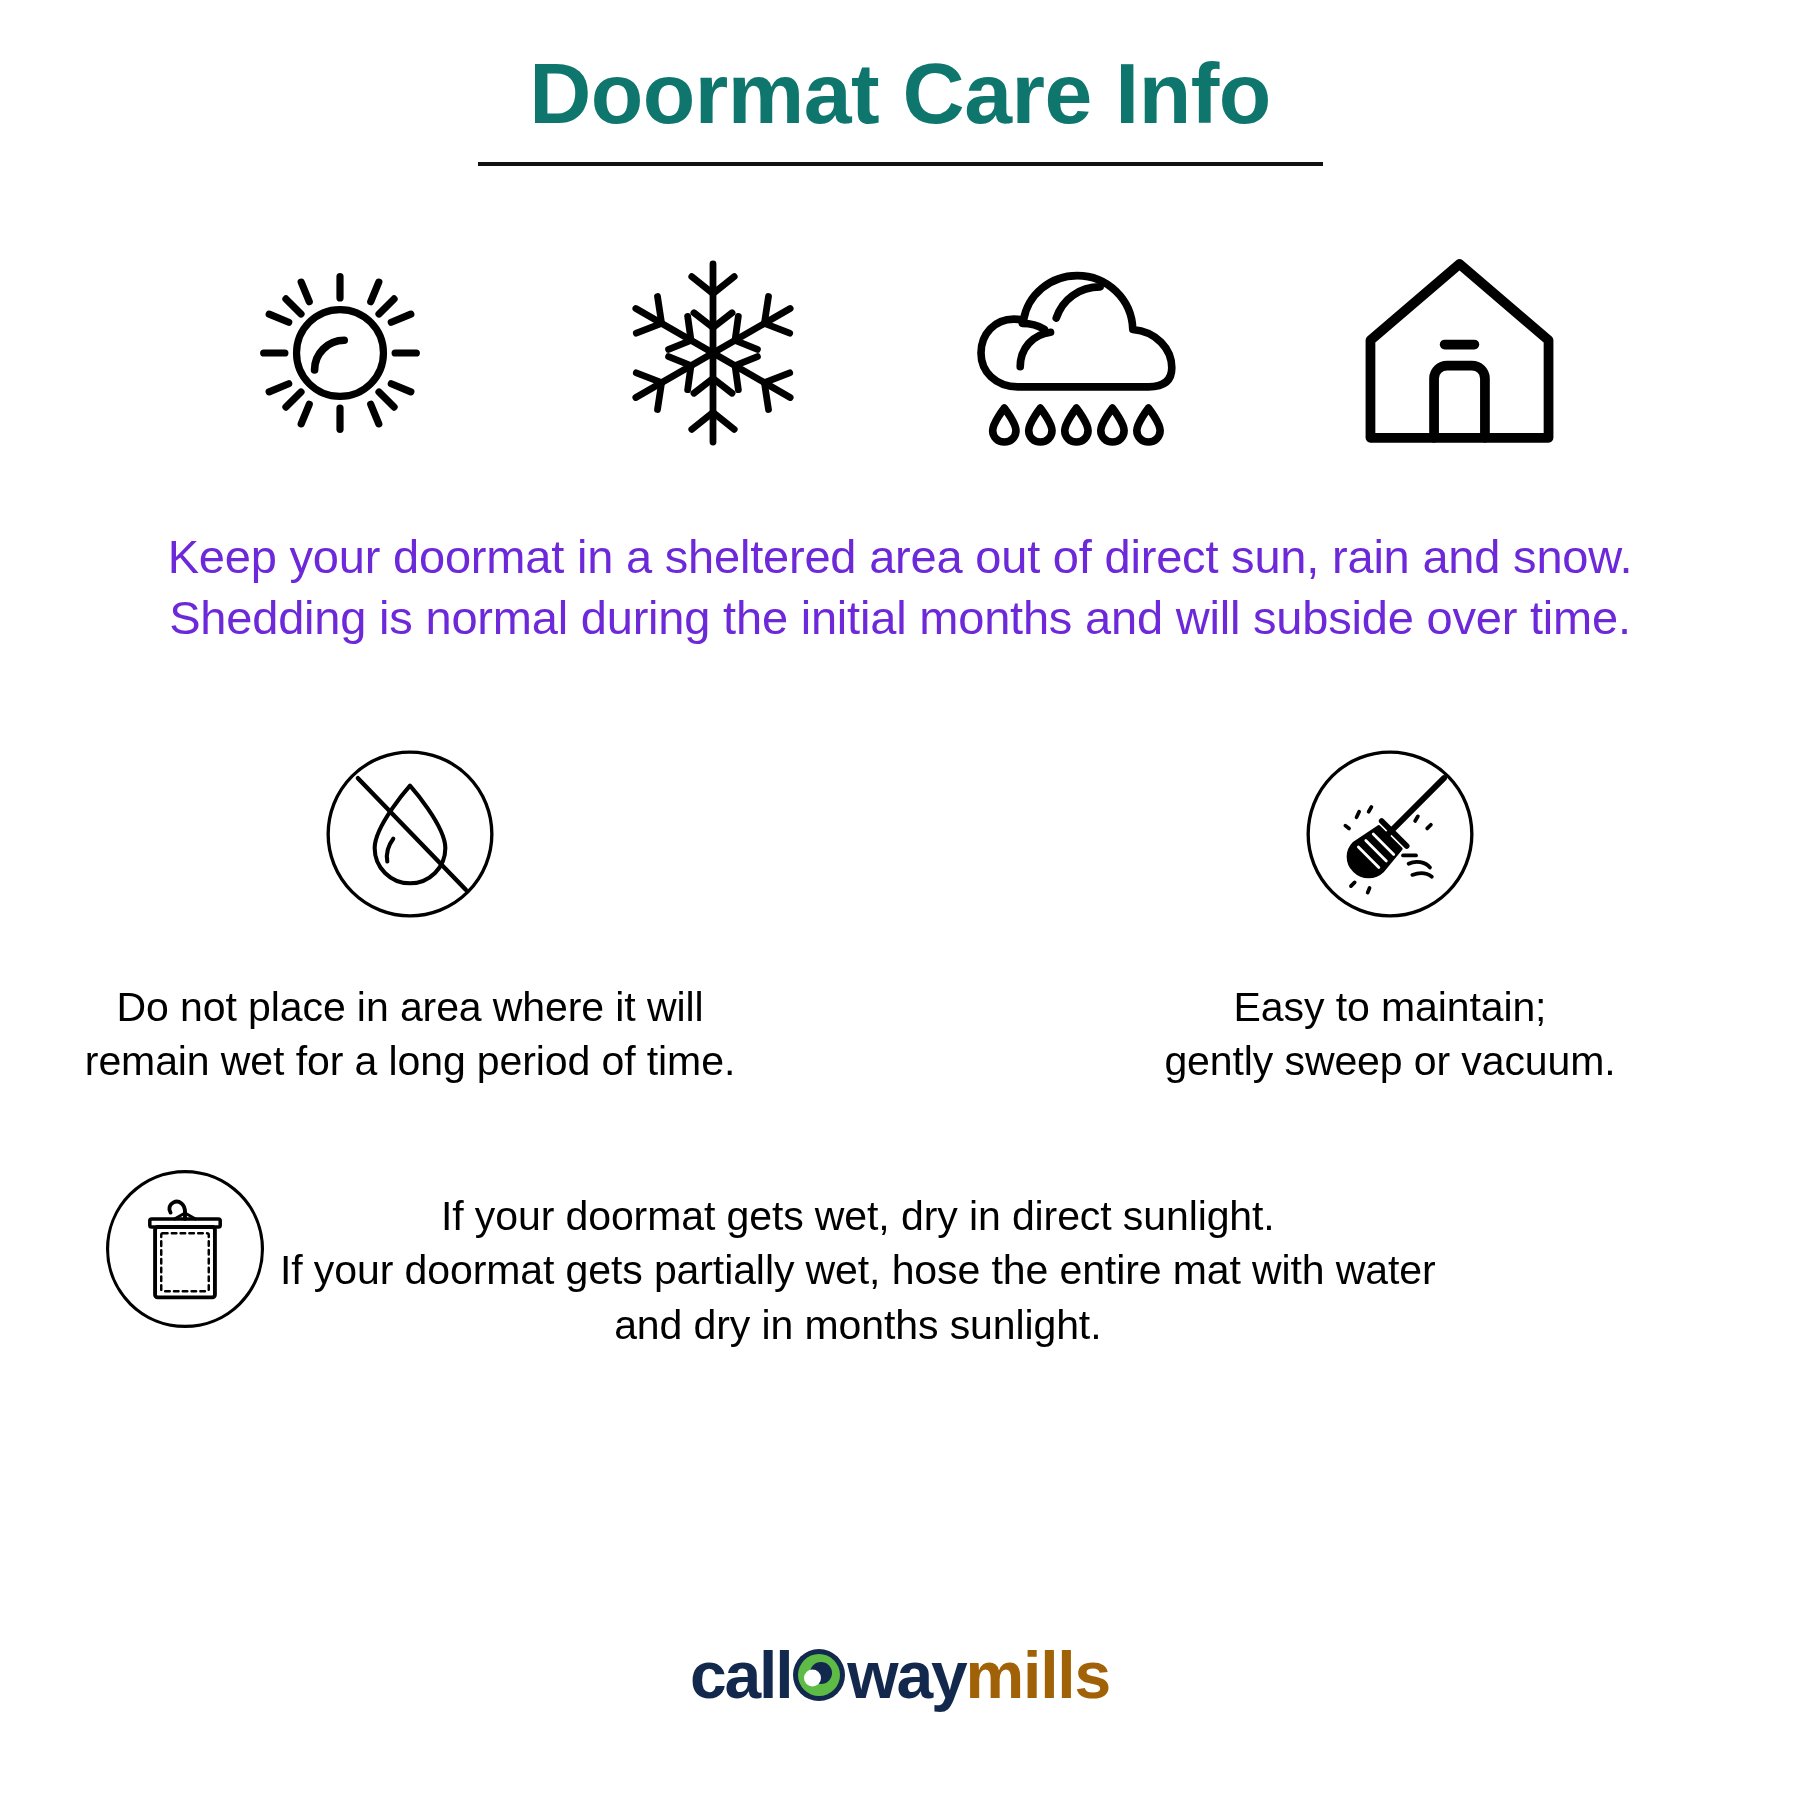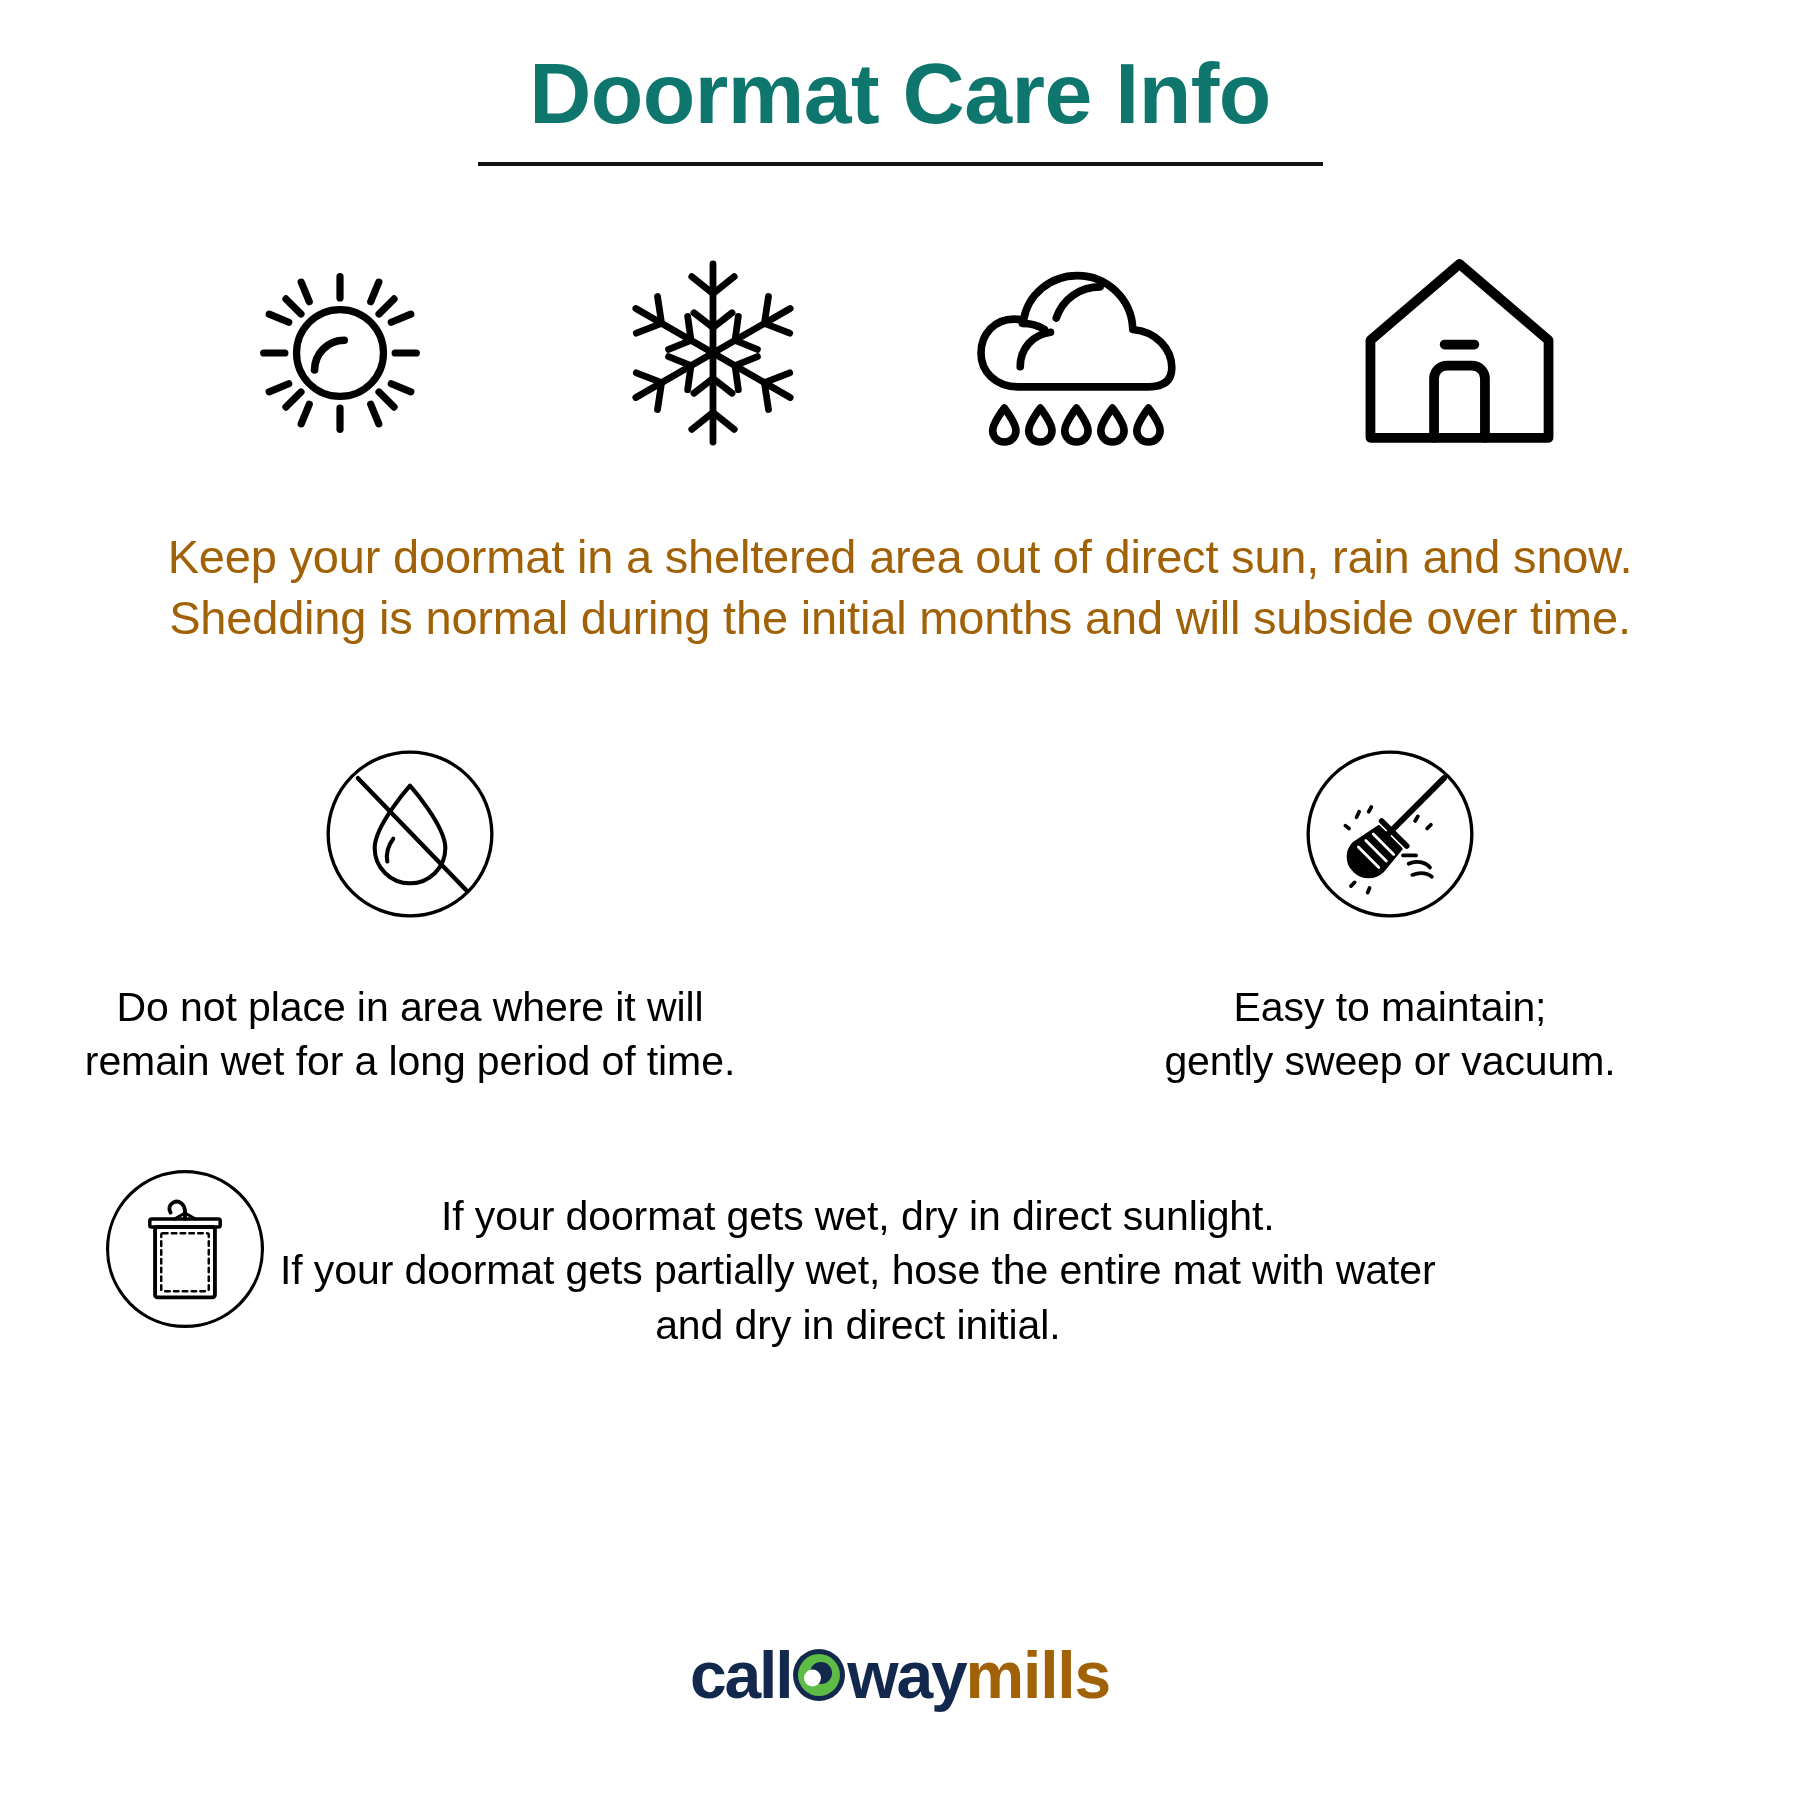--- a/index.html
+++ b/index.html
@@ -69,21 +69,21 @@
 
   
   .intro {
     margin-top: 58px;
     width: 1620px;
     text-align: center;
     font-size: 47px;
     line-height: 1.30;
     font-weight: 400;
     letter-spacing: -0.2px;
-    color: #a16207;
+    color: #6d28d9;
   }
   .intro .ln { display: block; white-space: nowrap; }
 
   
   .pair-row {
     margin-top: 88px;
     width: 1620px;
     display: flex;
     justify-content: space-between;
   }
@@ -370,21 +370,21 @@
           <rect x="36.5" y="41" width="27" height="33" rx="1" stroke-width="1.4" stroke-dasharray="2.6 2.4"></rect>
 
           <line x1="44" y1="33" x2="50" y2="29.5" stroke-width="1.6"></line>
           <line x1="56" y1="33" x2="50" y2="29.5" stroke-width="1.6"></line>
         </svg>
       </span>
     </div>
     <div class="single-caption">
       <span class="ln">If your doormat gets wet, dry in direct sunlight.</span>
       <span class="ln">If your doormat gets partially wet, hose the entire mat with water</span>
-      <span class="ln">and dry in direct initial.</span>
+      <span class="ln">and dry in months sunlight.</span>
     </div>
   </div>
 
   <div class="logo-wrap">
     <div class="logo">
       <span class="logo-calloway-a" style="color: rgb(18, 40, 76);">call</span>
       <span class="logo-o-dot">
         <svg width="54" height="54" viewBox="0 0 54 54">
           <circle cx="27" cy="27" r="26" fill="#12284C"></circle>
           <circle cx="27" cy="27" r="21" fill="#5DBB46"></circle>

